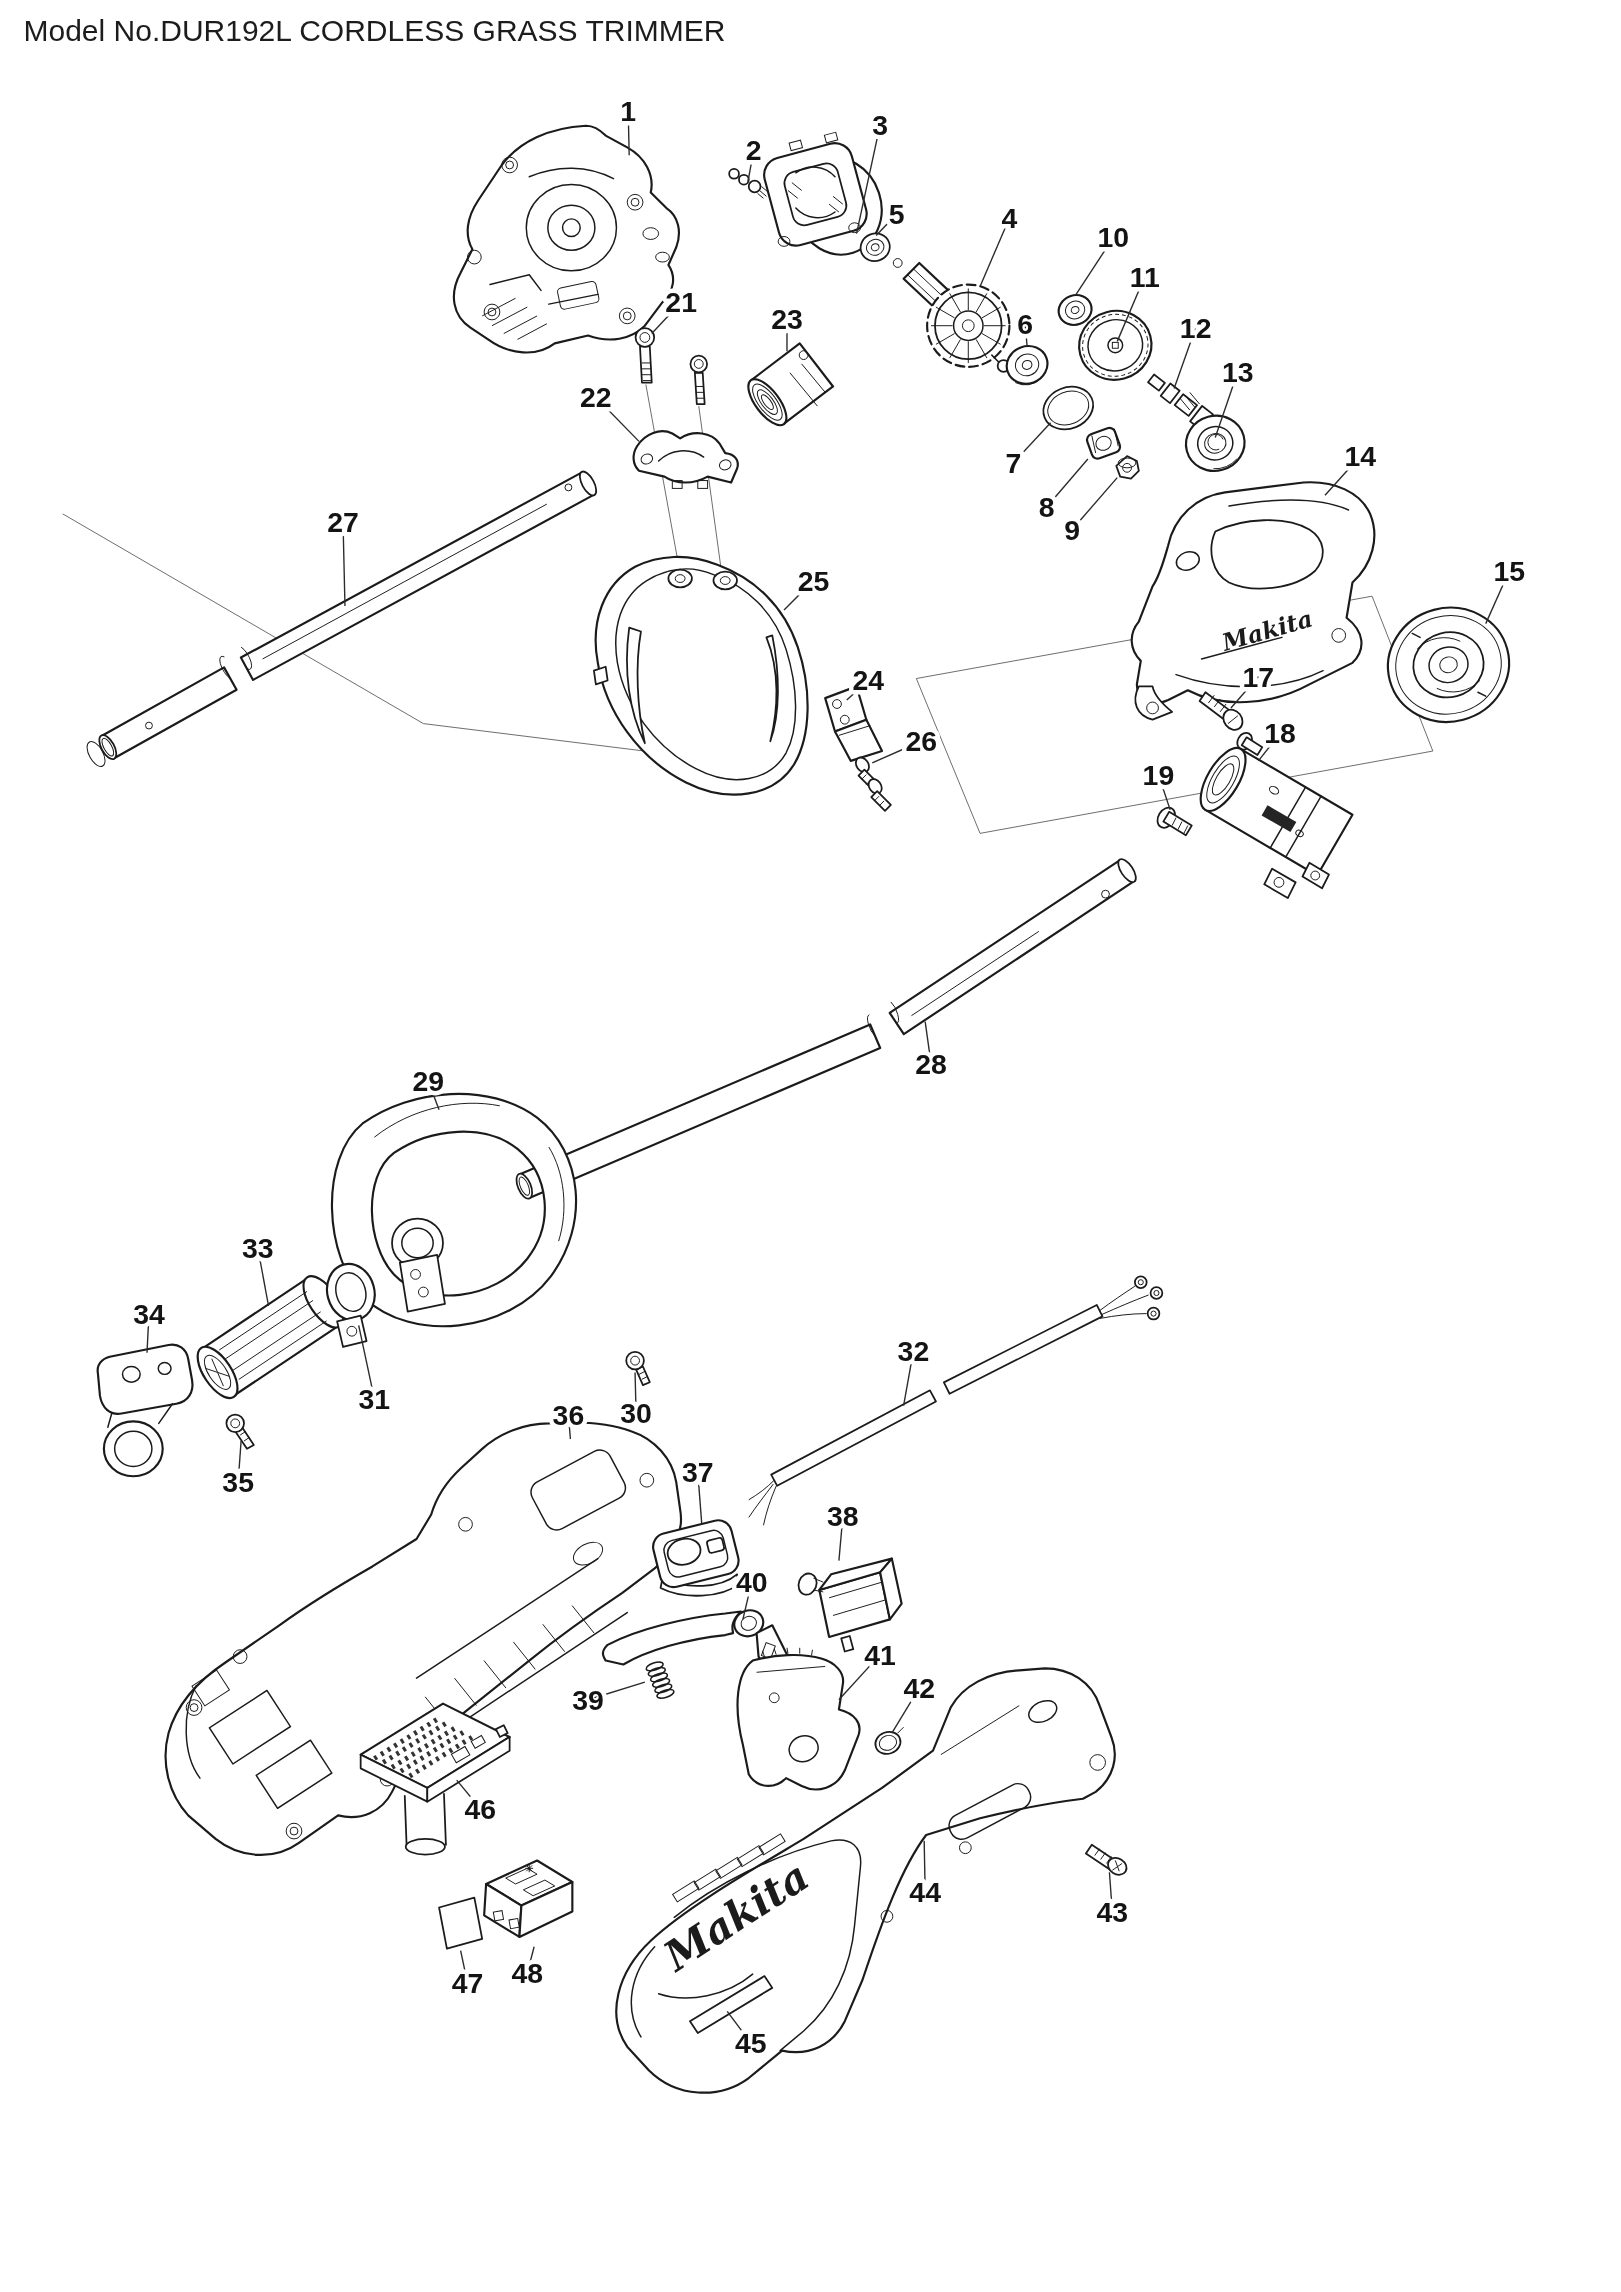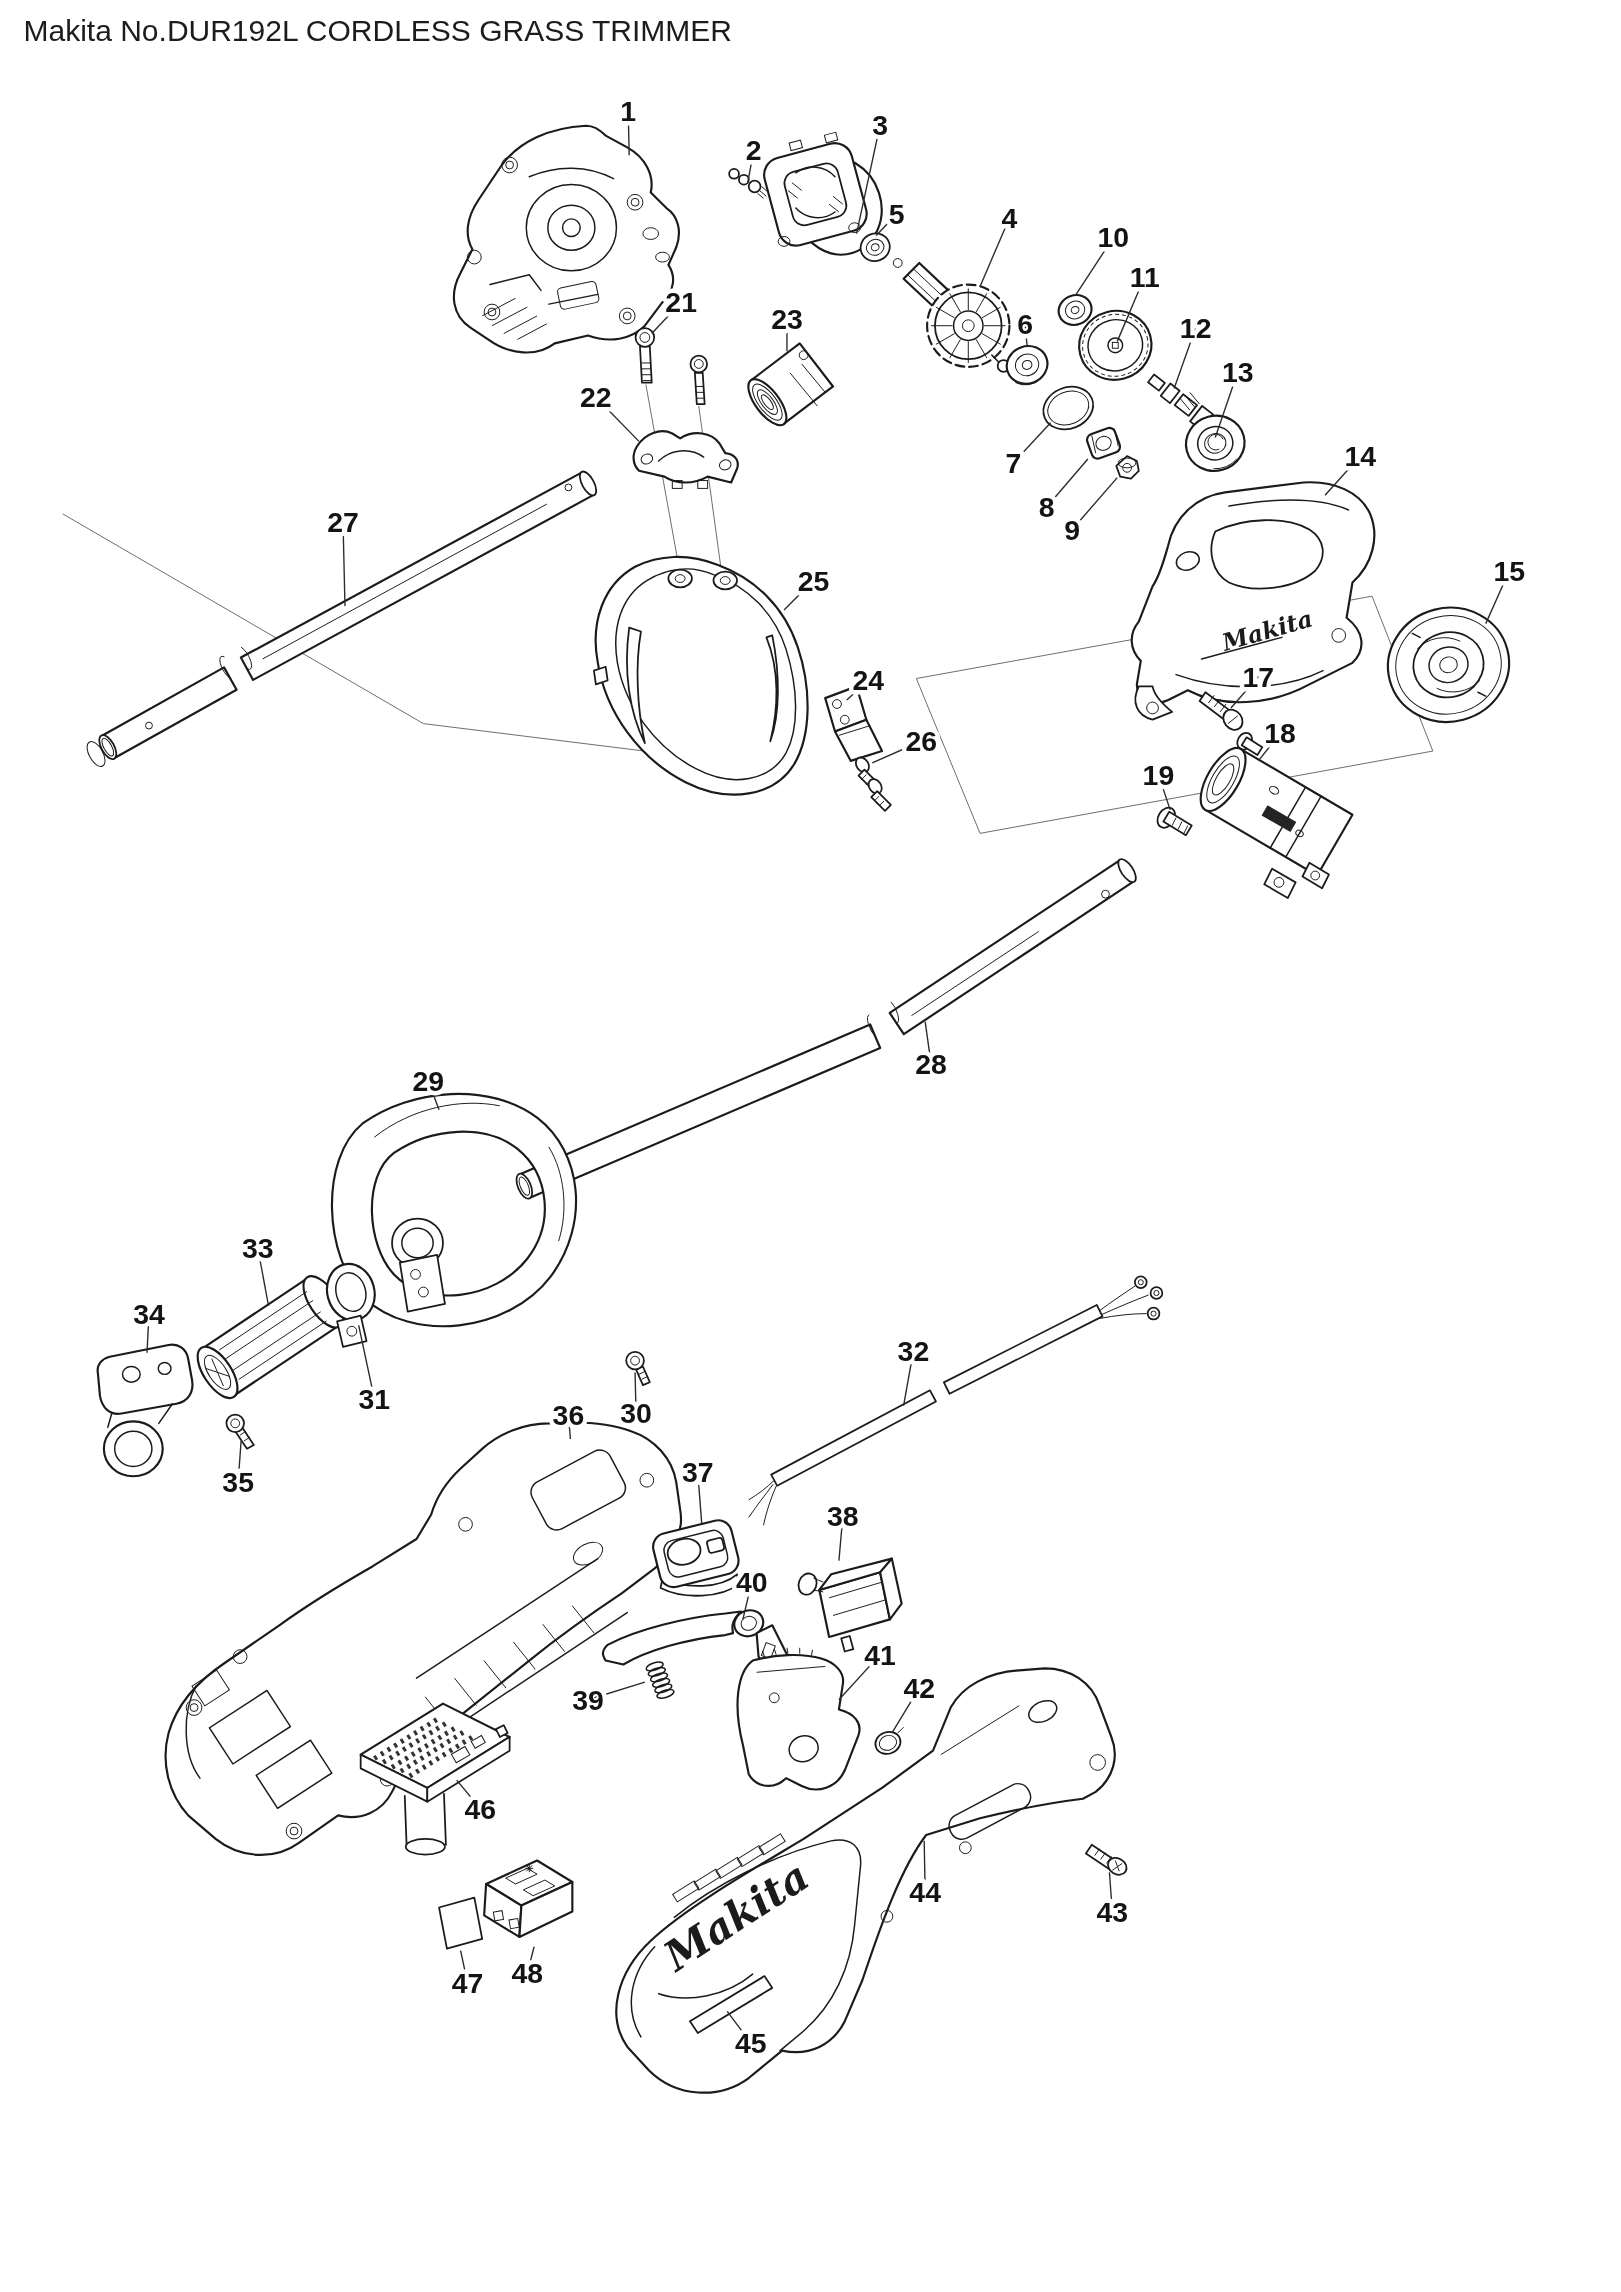--- a/index.html
+++ b/index.html
@@ -16,21 +16,21 @@
   .dark{fill:#242424;stroke:none;}
   .brandtext{font-family:"DejaVu Serif", serif;font-style:italic;font-weight:bold;fill:#1b1b1b;}
   #callout-layer text{font:600 29px "Liberation Sans", sans-serif;fill:#141414;text-anchor:middle;
         dominant-baseline:central;paint-order:stroke;stroke:#ffffff;stroke-width:9px;stroke-linejoin:round;}
   #callout-layer line{stroke:#2b2b2b;stroke-width:1.4;}
 </style>
 </head>
 <body>
 
 <div class="canvas">
-  <div class="title">Makita No.DUR192L CORDLESS GRASS TRIMMER</div>
+  <div class="title">Model No.DUR192L CORDLESS GRASS TRIMMER</div>
 
   <svg width="1621" height="2293" viewBox="0 0 1654 2339">
 
     <g>
       <polyline class="construction" points="64,524 432,738 706,772"></polyline>
       <polygon class="construction" points="935,692 1400,608 1462,766 1000,850" fill="none"></polygon>
       <line class="construction" x1="659" y1="392" x2="694" y2="585"></line>
       <line class="construction" x1="713" y1="414" x2="737" y2="589"></line>
     </g>
 

